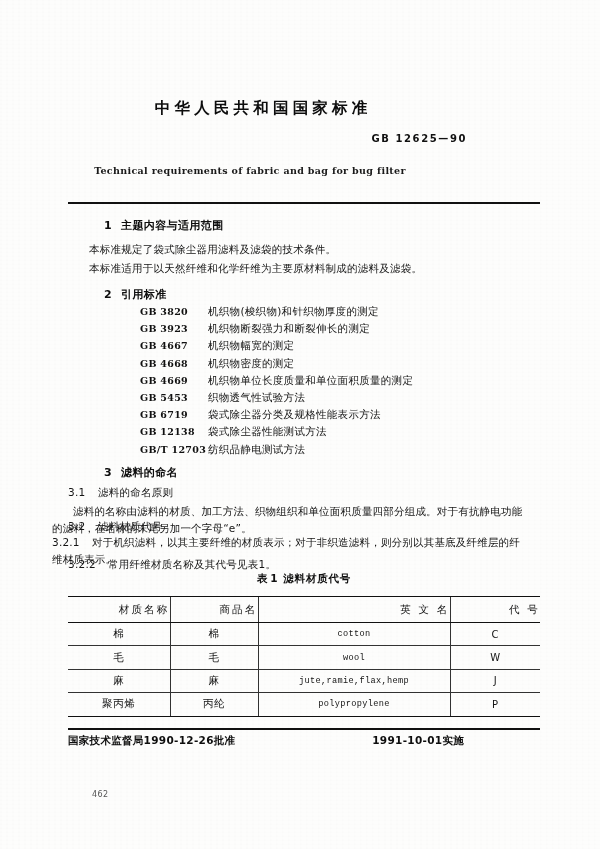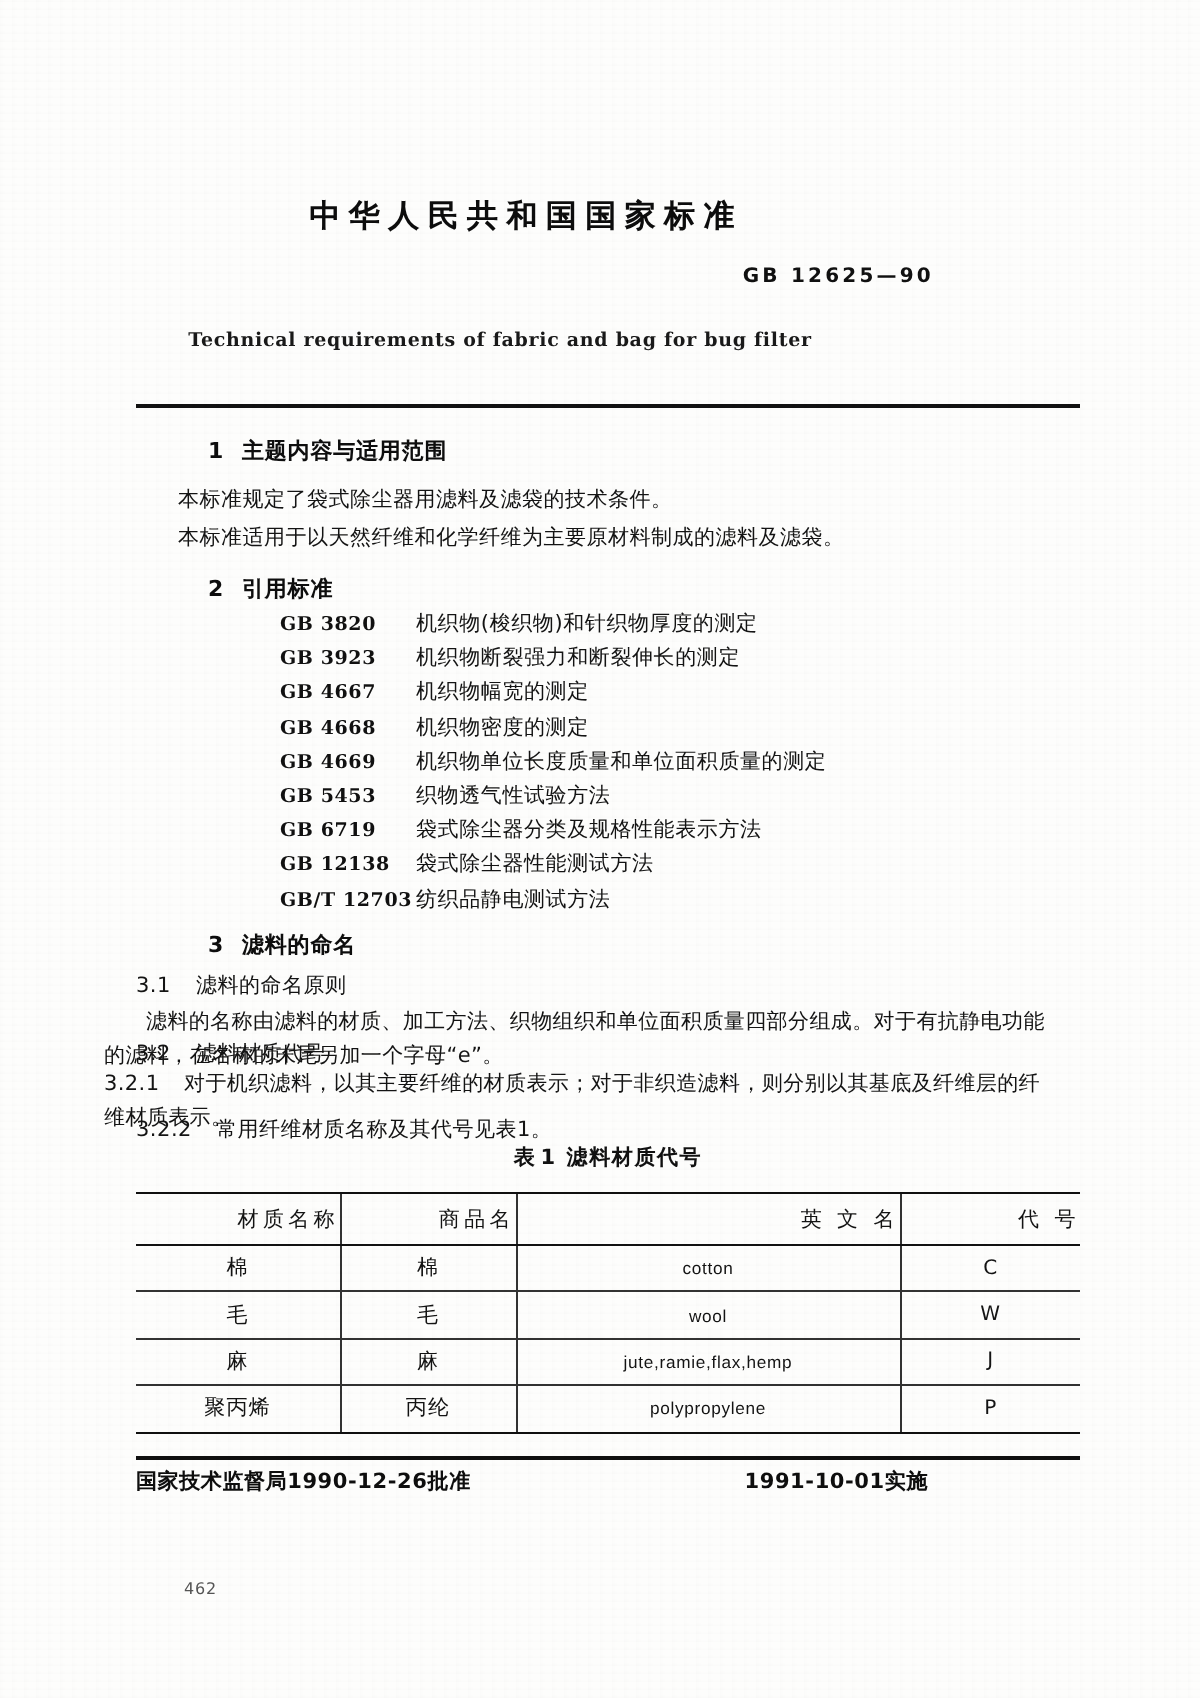--- a/index.html
+++ b/index.html
@@ -196,21 +196,21 @@
   }
   #fiber-table tbody td {
     border-bottom: 1px solid #333;
   }
   #fiber-table tbody tr:last-child td {
     border-bottom: 1.4px solid #111;
   }
   #fiber-table .vline-l { border-left: 1px solid #333; }
   .cell-cn { font-size: 10.5px; letter-spacing: .6px; }
   .cell-en {
-    font-family: Liberation Sans, sans-serif;
+    font-family: Liberation Mono, monospace;
     font-size: 8.6px;
     letter-spacing: .35px;
   }
   .cell-code {
     font-family: "DejaVu Sans", "Liberation Sans", sans-serif;
     font-size: 10px;
     letter-spacing: .3px;
   }
 
   

